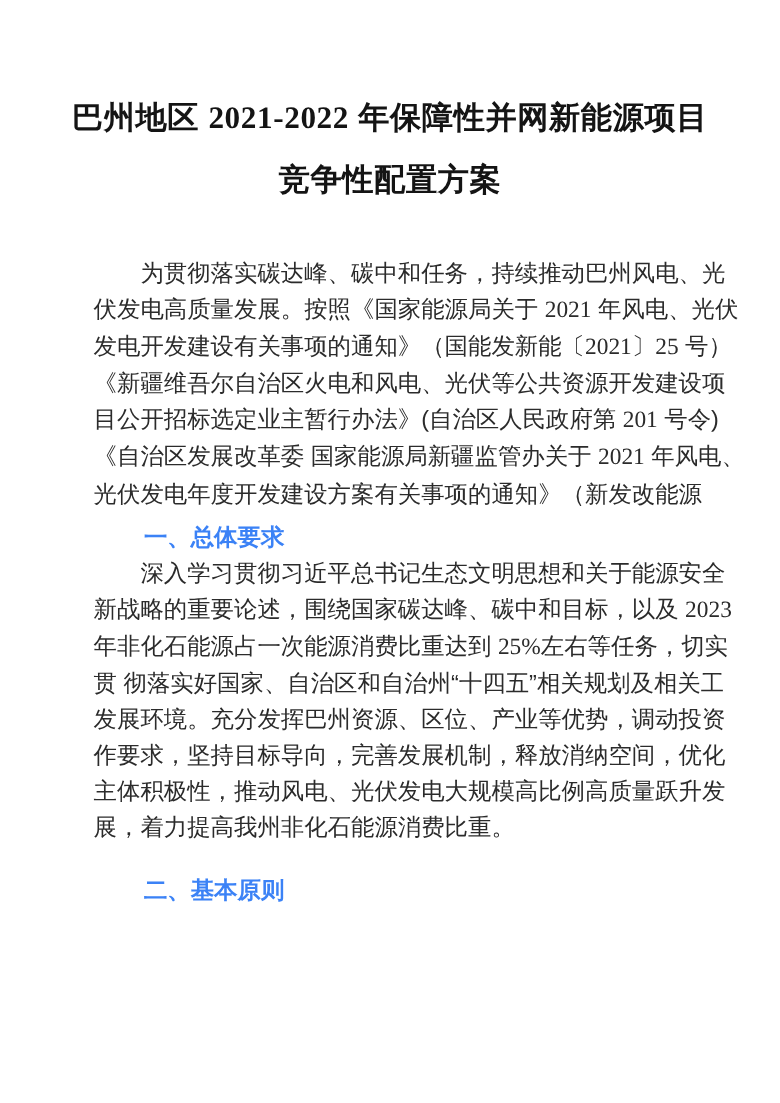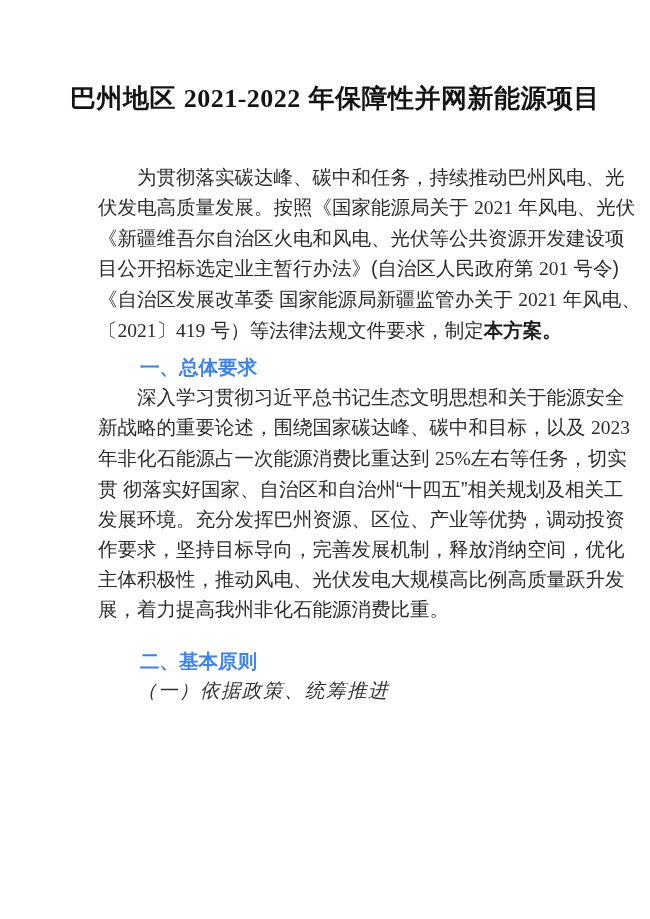--- a/index.html
+++ b/index.html
@@ -10,21 +10,20 @@
   .page {
     position: relative;
     width: 650px;
     height: 919px;
     margin: 0 auto;
     background: #ffffff;
     overflow: hidden;
     box-sizing: border-box;
     padding-top: 73px;
     font-family: "Liberation Sans", "DejaVu Sans", sans-serif;
-    padding-left: 20px;
   }
   .doc-title {
     text-align: center;
     font-weight: bold;
     font-size: 26px;
     line-height: 51px;
     color: #141414;
     letter-spacing: 0.5px;
   }
   .title-line { white-space: nowrap; }
@@ -56,37 +55,36 @@
   
   .num { font-family: "Liberation Serif", "DejaVu Serif", serif; }
 </style>
 </head>
 <body>
 
 <div class="page">
 
   <div class="doc-title">
     <div class="title-line">巴州地区 <span class="num">2021-2022</span> 年保障性并网新能源项目</div>
+    <div class="title-line">竞争性配置方案</div>
   </div>
 
   <div class="doc-body">
     <div class="line b-indent">为贯彻落实碳达峰、碳中和任务，持续推动巴州风电、光</div>
     <div class="line">伏发电高质量发展。按照《国家能源局关于 <span class="num">2021</span> 年风电、光伏</div>
+    <div class="line">发电开发建设有关事项的通知》（国能发新能〔<span class="num">2021</span>〕<span class="num">25</span> 号）</div>
     <div class="line">《新疆维吾尔自治区火电和风电、光伏等公共资源开发建设项</div>
     <div class="line">目公开招标选定业主暂行办法》(自治区人民政府第 <span class="num">201</span> 号令)</div>
     <div class="line">《自治区发展改革委 国家能源局新疆监管办关于 <span class="num">2021</span> 年风电、</div>
-    <div class="line">
-      <span>〔<span class="num">2021</span>〕<span class="num">419</span> 号）等法律法规文件要求，制定</span><span class="emph">本方案。</span>
-    </div>
+    <div class="line">光伏发电年度开发建设方案有关事项的通知》（新发改能源</div>
     <div class="line b-heading mt6">一、总体要求</div>
     <div class="line b-indent">深入学习贯彻习近平总书记生态文明思想和关于能源安全</div>
     <div class="line">新战略的重要论述，围绕国家碳达峰、碳中和目标，以及 <span class="num">2023</span></div>
     <div class="line">年非化石能源占一次能源消费比重达到 <span class="num">25%</span>左右等任务，切实</div>
     <div class="line">贯 彻落实好国家、自治区和自治州“十四五”相关规划及相关工</div>
     <div class="line">发展环境。充分发挥巴州资源、区位、产业等优势，调动投资</div>
     <div class="line">作要求，坚持目标导向，完善发展机制，释放消纳空间，优化</div>
     <div class="line">主体积极性，推动风电、光伏发电大规模高比例高质量跃升发</div>
     <div class="line">展，着力提高我州非化石能源消费比重。</div>
     <div class="line b-heading mt4">二、基本原则</div>
-    <div class="line b-sub">（一）依据政策、统筹推进</div>
   </div>
 
 </div>
 
 </body></html>

